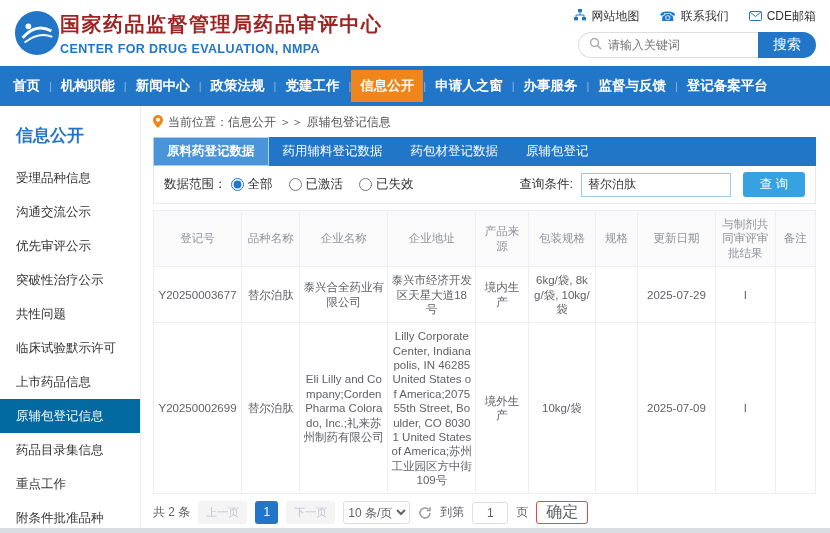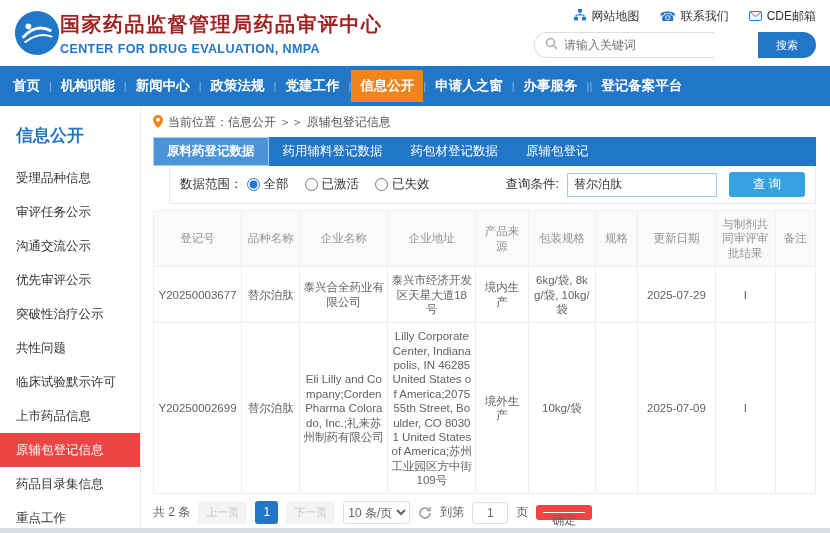--- a/index.html
+++ b/index.html
@@ -13,67 +13,67 @@
   .title-cn { font-size:20px; font-weight:bold; color:#9e2424; letter-spacing:1.5px; white-space:nowrap; }
   .title-en { font-size:12.5px; font-weight:bold; color:#2276c8; letter-spacing:.4px; margin-top:4px; }
   .header-right { margin-left:auto; display:flex; flex-direction:column; align-items:flex-end; gap:7px; }
   .quick-links { display:flex; gap:20px; font-size:12px; color:#333; align-items:center; }
   .quick-link { display:flex; align-items:center; gap:5px; cursor:pointer; white-space:nowrap; }
   .search-bar { display:flex; align-items:center; }
   .search-input-wrap { display:flex; align-items:center; gap:6px; width:180px; height:26px;
     border:1px solid #ddd; border-right:none; border-radius:13px 0 0 13px; padding:0 10px; background:#fff; }
   .search-input { border:none; outline:none; width:100%; font-size:12px; color:#666; background:transparent; }
   .search-btn { height:26px; width:58px; background:#2276c8; color:#fff; border:none;
-    border-radius:0 13px 13px 0; font-size:11px; cursor:pointer;margin-left:44px; }
+    border-radius:0 13px 13px 0; font-size:14px; cursor:pointer; }
 
   
   .nav { height:40px; background:#2276c8; display:flex; align-items:center; padding:15px 4px; white-space:nowrap; }
   .nav-item { color:#fff; font-size:13.5px; font-weight:bold; padding:0 9px; height:32px;
     line-height:32px; cursor:pointer; }
   .nav-item.active { background:#f08519; }
   .nav-sep { color:rgba(255,255,255,.45); font-size:11px; }
 
   
   .content { display:flex; height:435px; }
   .sidebar { width:141px; flex:0 0 auto; border-right:1px solid #ececec; padding-top:14px; background:#fff; }
   .sidebar-title { color:#2276c8; font-size:17px; font-weight:bold; padding:4px 16px 14px; }
   .side-item { font-size:12.5px; color:#333; padding:8.5px 16px; cursor:pointer; }
-  .side-item.active { background:#ef4444; color:#fff; }
+  .side-item.active { background:#0369a1; color:#fff; }
 
   .main { flex:1; padding:8px 14px 0 12px; overflow:hidden; }
   .breadcrumb { font-size:12px; color:#555; display:flex; align-items:center; gap:5px; margin-bottom:6px; }
 
   .tabs { background:#2276c8; display:flex; height:29px; align-items:stretch; }
   .tab { color:#fff; font-size:12.5px; padding:0 14px; display:flex; align-items:center; cursor:pointer; }
   .tab.active { background:#4a94da; font-weight:bold; box-shadow:inset 0 0 0 1px rgba(255,255,255,.55); }
 
   .filter-row { display:flex; align-items:center; border:1px solid #e8e8e8; border-top:none;
-    padding:6px 10px; font-size:12.5px; color:#333;margin-left:16px; }
+    padding:6px 10px; font-size:12.5px; color:#333; }
   .radio-group { display:flex; align-items:center; gap:16px; margin-left:4px; }
   .radio-opt { display:flex; align-items:center; gap:4px; cursor:pointer; }
   input[type=radio] { accent-color:#2276c8; width:13px; height:13px; cursor:pointer; }
   .query-group { margin-left:auto; display:flex; align-items:center; gap:8px; }
   .query-input { width:150px; height:24px; border:1px solid #9ec9ea; padding:0 6px; font-size:12px; color:#333; outline:none; }
-  .search-query-btn { margin-left:12px; width:76px; height:25px; background:#36a2e2; color:#fff;
+  .search-query-btn { margin-left:12px; width:62px; height:25px; background:#36a2e2; color:#fff;
     border:none; border-radius:3px; font-size:12.5px; cursor:pointer; }
 
   table { width:100%; border-collapse:collapse; table-layout:fixed; font-size:11.5px; color:#606266; margin-top:6px; }
   th { background:#fafafa; color:#909399; font-weight:normal; border:1px solid #ebeef5;
     padding:6px 3px; word-break:break-all; line-height:1.25; }
   td { border:1px solid #ebeef5; padding:6px 3px; text-align:center; word-break:break-all; line-height:1.25; }
 
   .pagination { display:flex; align-items:center; gap:8px; padding:7px 0; font-size:12px; color:#606266; }
   .pg-btn { height:23px; padding:0 8px; background:#f4f4f5; color:#c0c4cc; border:none; border-radius:3px; font-size:11px; }
   .pg-num { min-width:23px; height:23px; background:#2276c8; color:#fff; border-radius:3px;
     text-align:center; line-height:23px; cursor:pointer; }
   .pg-size { height:23px; border:1px solid #dcdfe6; border-radius:3px; font-size:12px; color:#606266; background:#fff; }
   .refresh-btn { background:none; border:none; cursor:pointer; display:flex; align-items:center; }
   .goto-input { width:36px; height:22px; border:1px solid #dcdfe6; border-radius:3px; text-align:center; font-size:12px; color:#606266; outline:none; }
-  .confirm-btn { height:15px; padding:0 9px; border:7px solid #ef4444; background:#fff; border-radius:3px;
-    font-size:12px; color:#606266; cursor:pointer; }
+  .confirm-btn { height:23px; padding:0 9px; border:1px solid #ef4444; background:#fff; border-radius:3px;
+    font-size:16px; color:#606266; cursor:pointer; }
 
   .footer-strip { position:fixed; left:0; bottom:0; width:830px; height:5px; background:#d9dce0; }
 </style>
 </head>
 <body>
 
 <div class="top-header">
   <span class="logo">
     <svg width="46" height="46" viewBox="0 0 48 48">
       <circle cx="24" cy="24" r="23" fill="#2276c8"></circle>
@@ -138,30 +138,30 @@
   <span class="nav-item">政策法规</span>
     <span class="nav-sep">|</span>
   <span class="nav-item">党建工作</span>
     <span class="nav-sep">|</span>
   <span class="nav-item active">信息公开</span>
     <span class="nav-sep">|</span>
   <span class="nav-item">申请人之窗</span>
     <span class="nav-sep">|</span>
   <span class="nav-item">办事服务</span>
     <span class="nav-sep">|</span>
+  <span class="nav-item">监督与反馈</span>
     <span class="nav-sep">|</span>
   <span class="nav-item">登记备案平台</span>
 </div>
 
 <div class="content">
 
   <div class="sidebar">
     <div class="sidebar-title">信息公开</div>
     <div class="side-item">受理品种信息</div>
-    <div class="side-item">审评任务公示</div>
     <div class="side-item">沟通交流公示</div>
     <div class="side-item">优先审评公示</div>
     <div class="side-item">突破性治疗公示</div>
     <div class="side-item">共性问题</div>
     <div class="side-item">临床试验默示许可</div>
     <div class="side-item">上市药品信息</div>
     <div class="side-item active">原辅包登记信息</div>
     <div class="side-item">药品目录集信息</div>
     <div class="side-item">重点工作</div>
     <div class="side-item">附条件批准品种</div>

